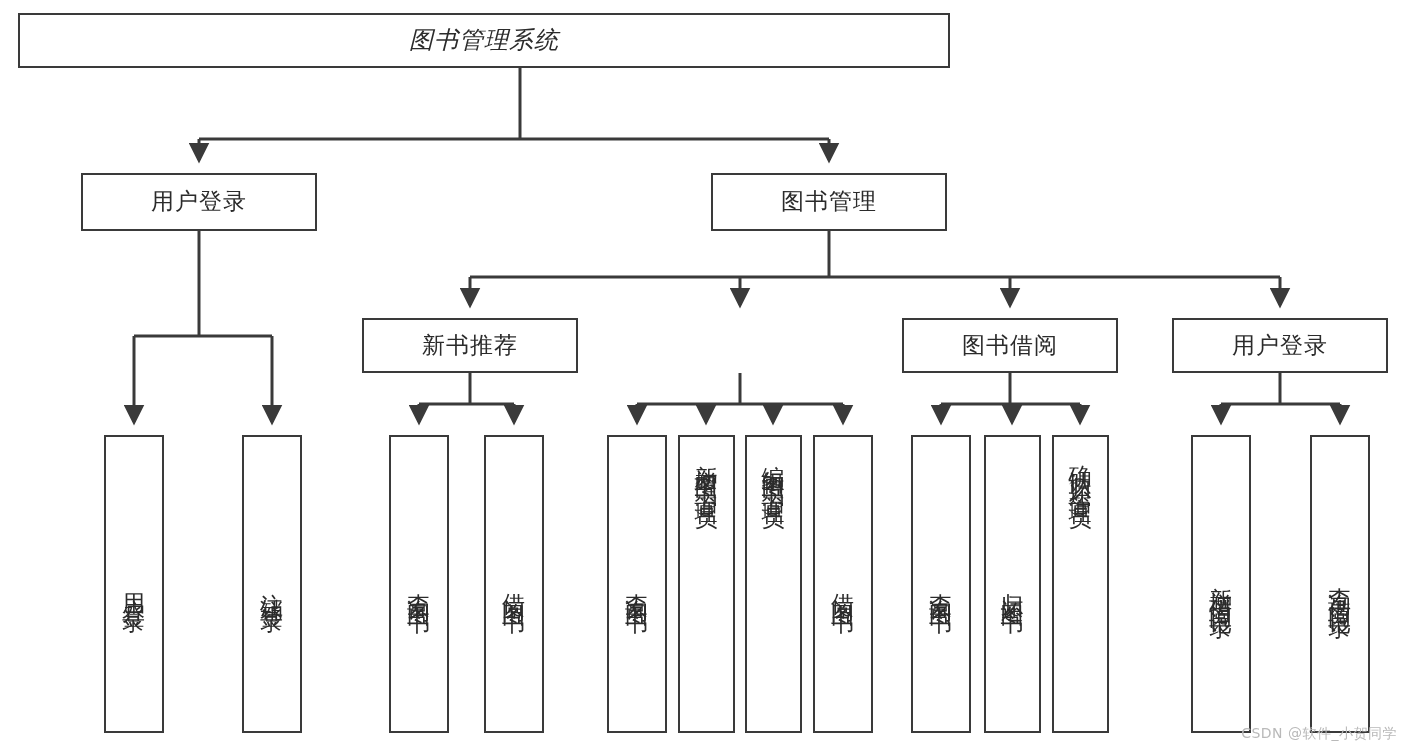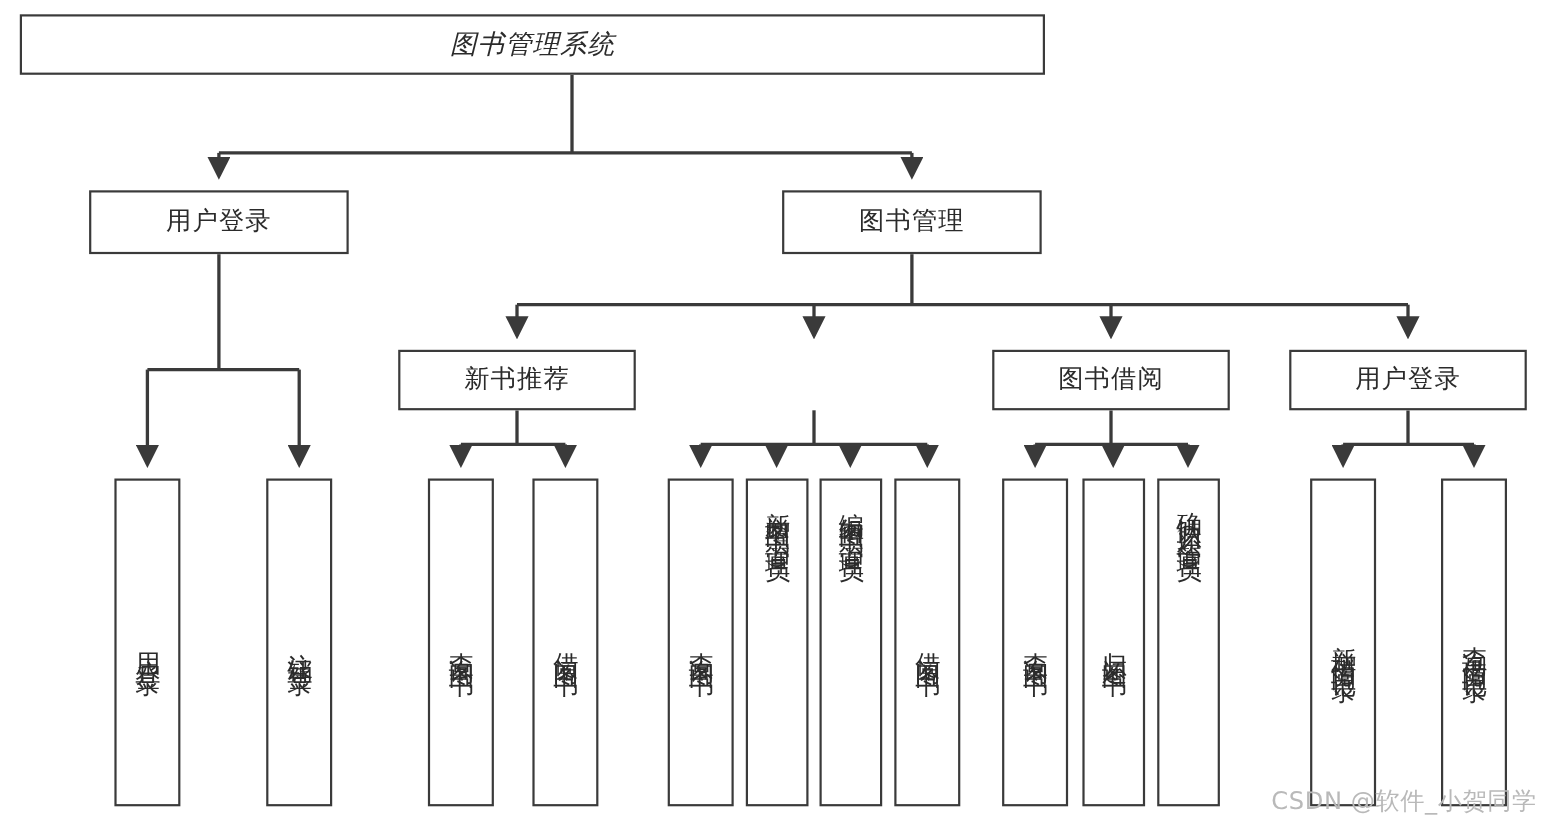--- a/index.html
+++ b/index.html
@@ -67,21 +67,21 @@
     width: 100%;
   }
   .leaf-inner.top {
     align-items: flex-start;
     padding-top: 4px;
   }
   .watermark {
     position: absolute;
     right: 8px;
     bottom: 4px;
-    font-size: 22px;
+    font-size: 14px;
     color: #b9b9b9;
     letter-spacing: 0.5px;
     z-index: 5;
     white-space: nowrap;
   }
 </style>
 </head>
 <body>
 
 <div id="canvas">

